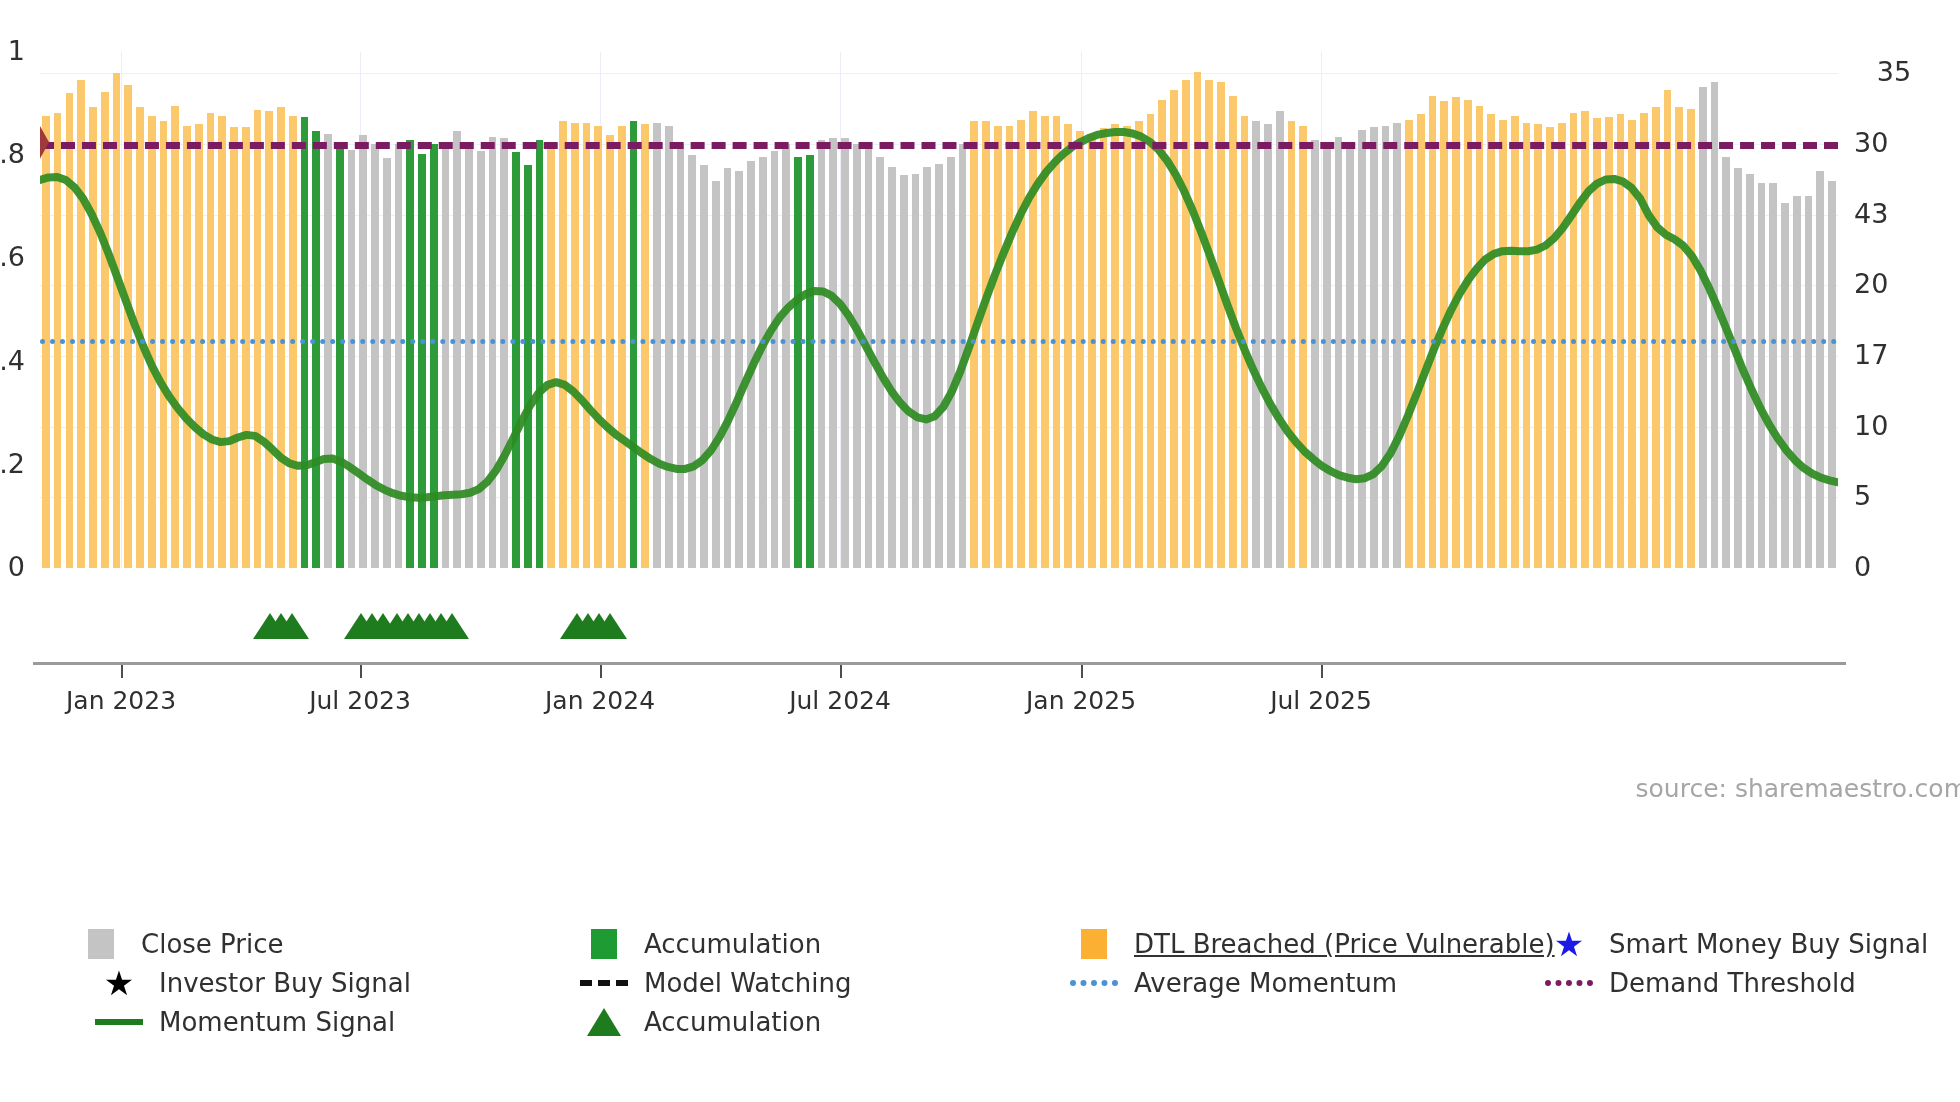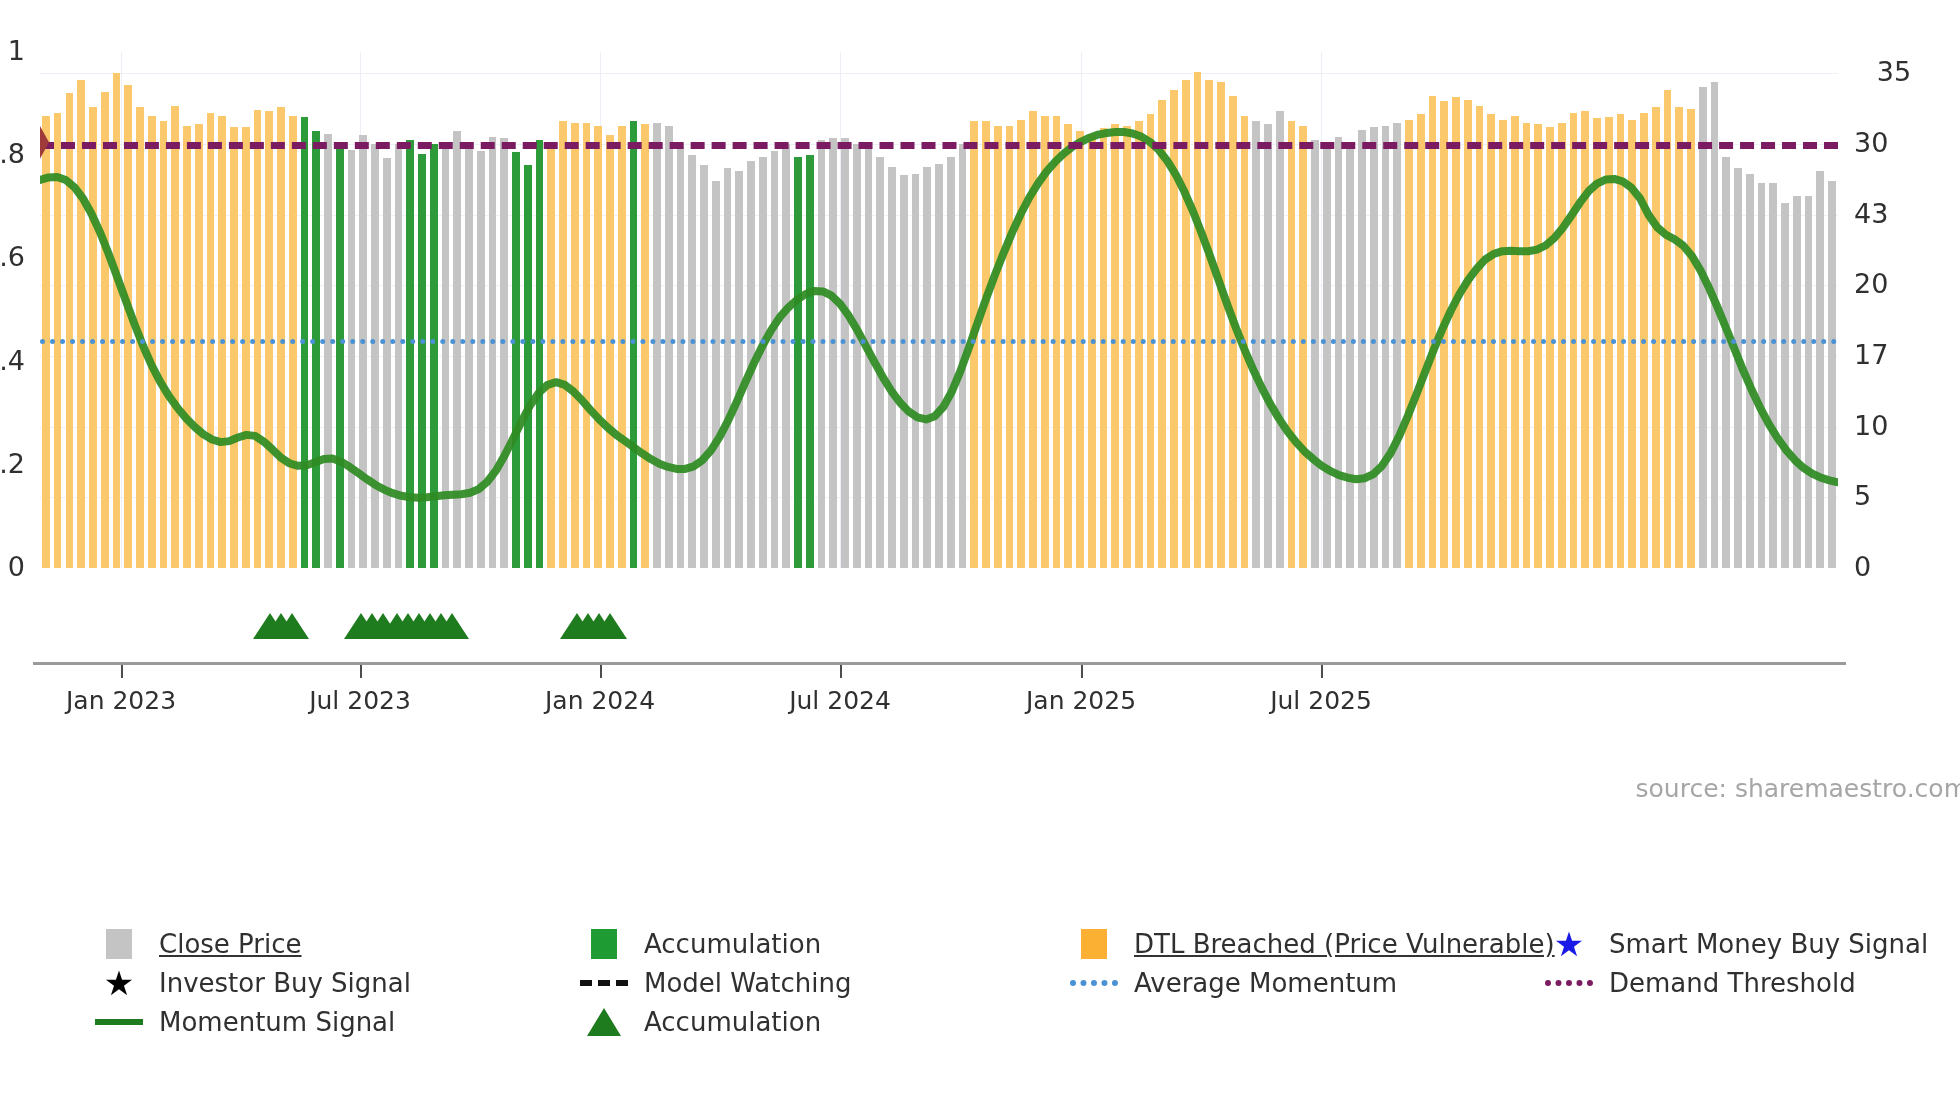--- a/index.html
+++ b/index.html
@@ -293,21 +293,21 @@
       <div class="xtick-mark" style="left: 1081px; top: 665px; height: 13px;"></div>
       <div class="xtick" style="left: 971px; top: 686px;">Jan 2025</div>
       <div class="xtick-mark" style="left: 1321px; top: 665px; height: 13px;"></div>
       <div class="xtick" style="left: 1211px; top: 686px;">Jul 2025</div>
     </div>
 
   <div class="source-note" id="source-note" style="left: 1268px; top: 762px; width: 700px; margin-top: 12px;">source: sharemaestro.com</div>
 
   <div class="legend" id="legend">
       <div class="legend-row">
-        <div class="legend-item" style="left: 95px; text-decoration: underline;">
+        <div class="legend-item" style="left: 77px;">
           <span class="sw">
             <span class="sw-square" style="background: rgb(196, 196, 196);"></span>
           </span>
           <span class="legend-label">Close Price</span>
         </div>
         <div class="legend-item" style="left: 580px;">
           <span class="sw">
             <span class="sw-square" style="background: rgb(30, 155, 50);"></span>
           </span>
           <span class="legend-label">Accumulation</span>

